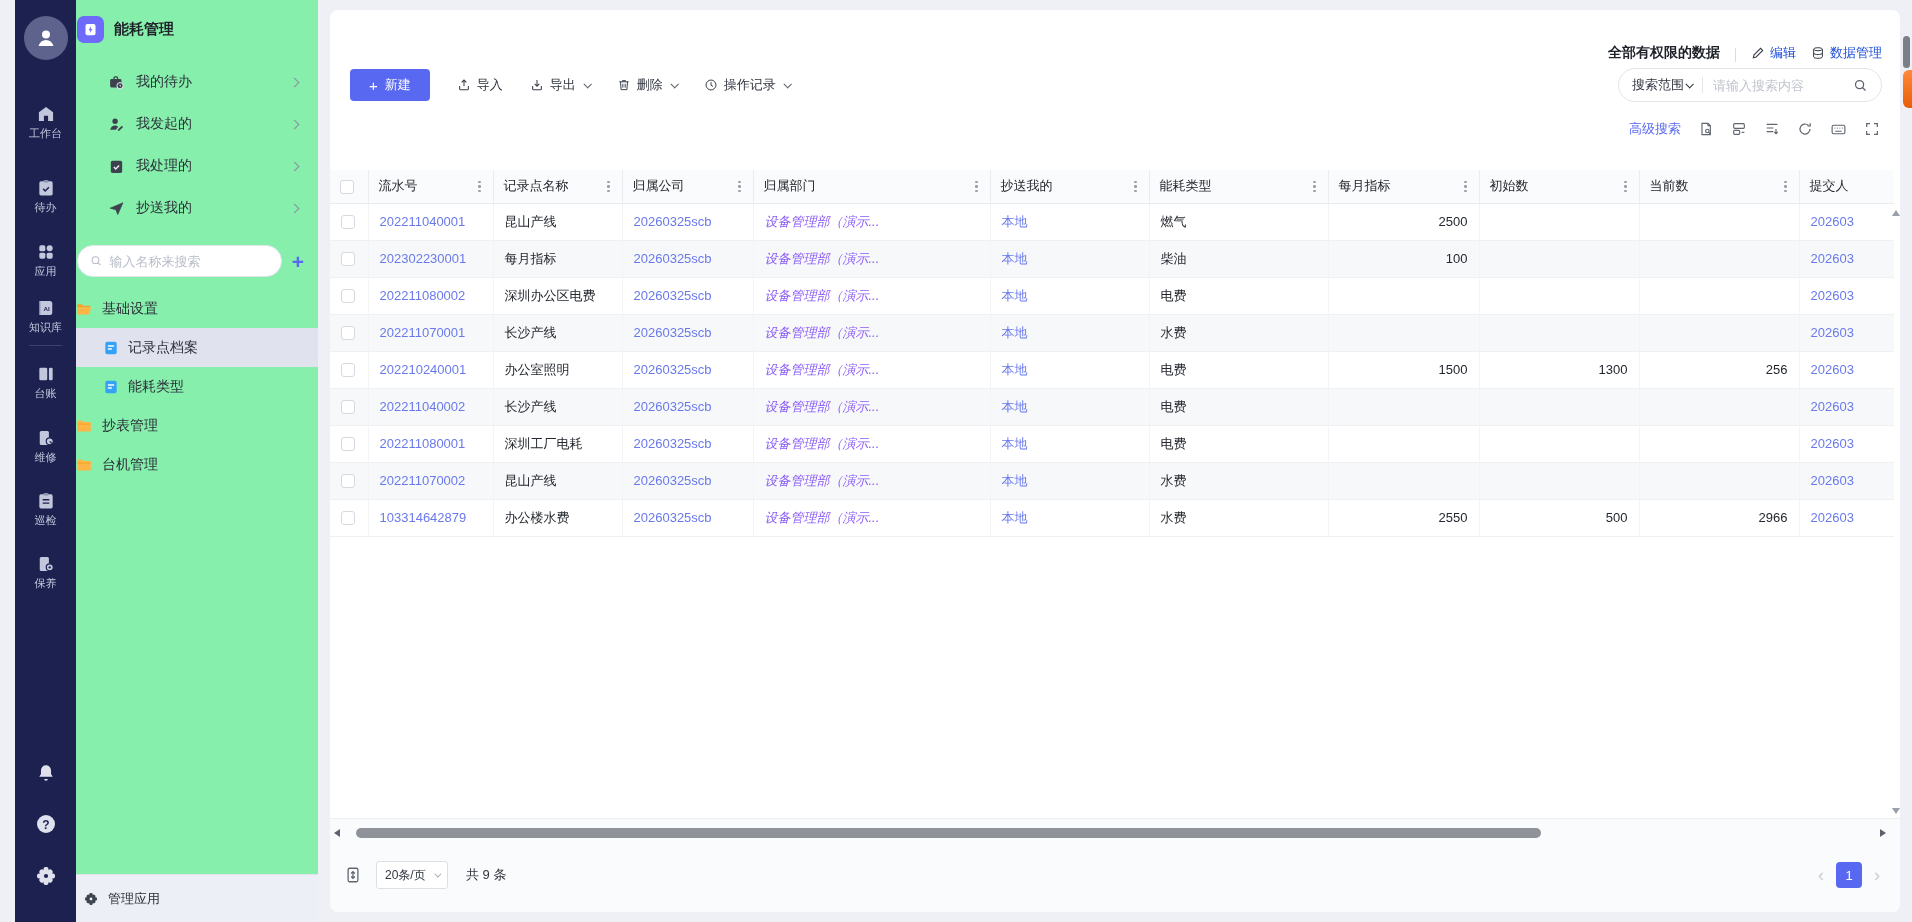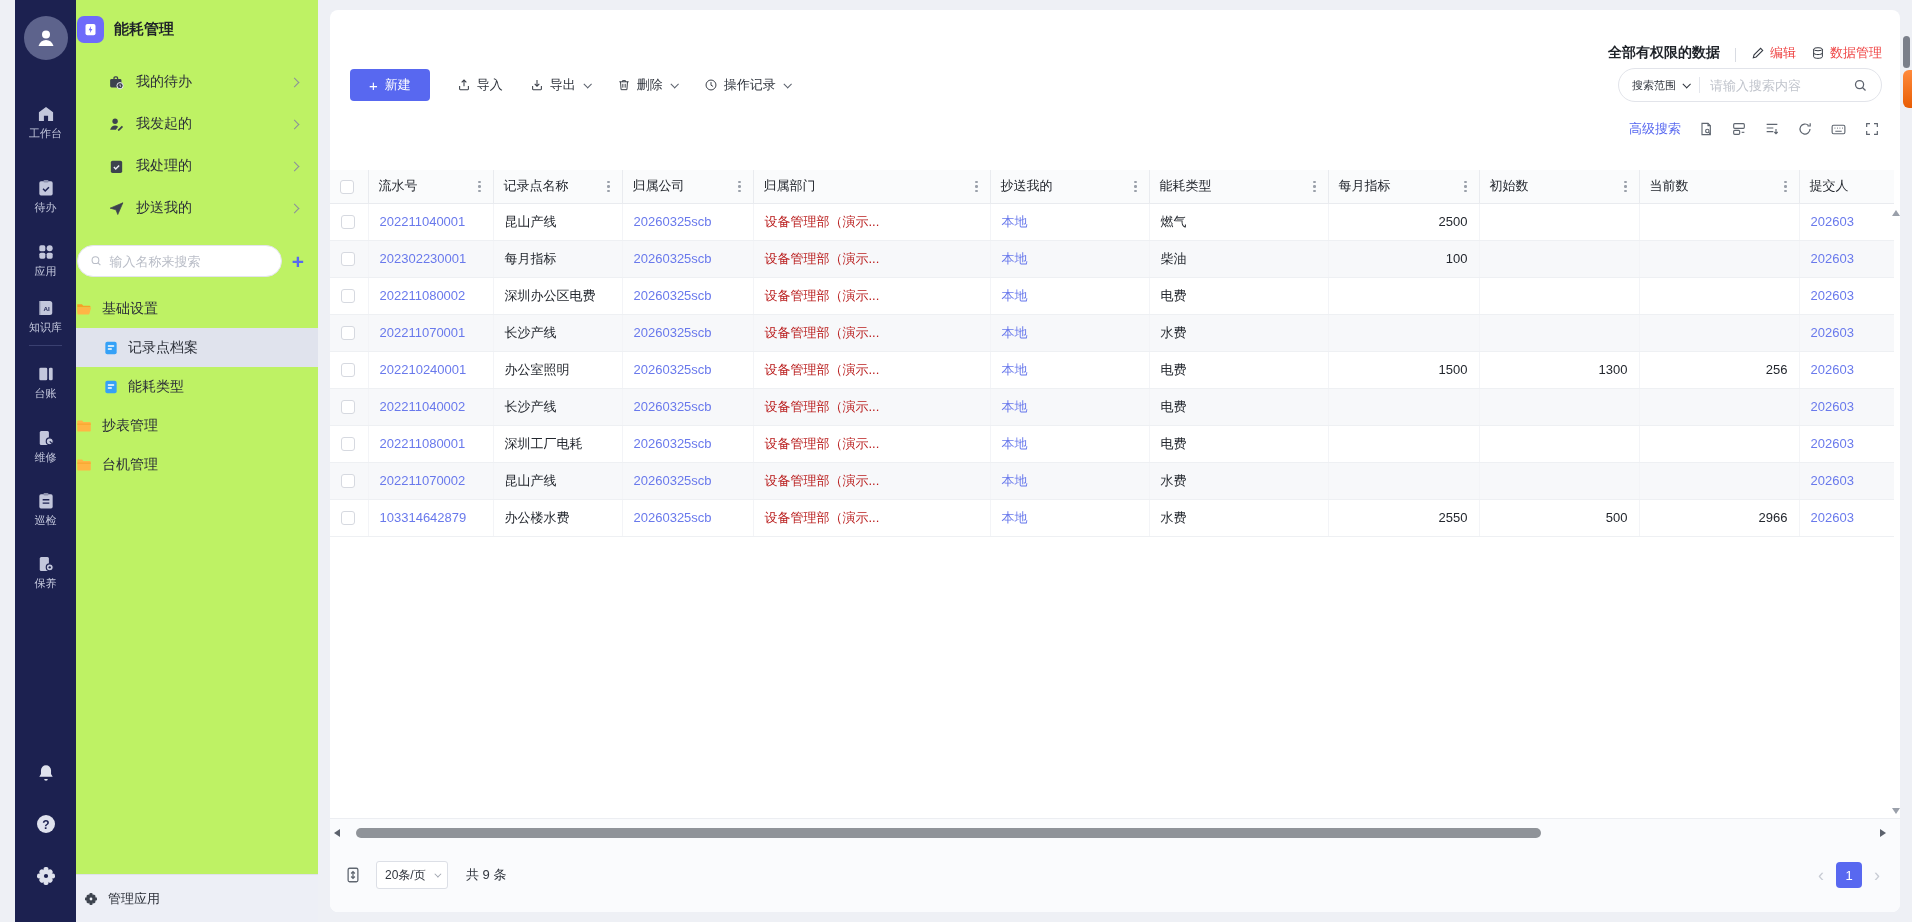--- a/index.html
+++ b/index.html
@@ -9,21 +9,21 @@
   
   .rail { position:absolute; left:15px; top:0; width:61px; height:100%; background:#1c2150; z-index:6; }
   .rail-avatar { position:absolute; left:50%; transform:translateX(-50%); top:16px; width:44px; height:44px; border-radius:50%; background:#5d638c; display:flex; align-items:center; justify-content:center; }
   .rail-item { position:absolute; width:100%; text-align:center; color:#c3c7dc; cursor:default; }
   .rail-item svg { display:block; margin:0 auto 3px; }
   .rail-label { font-size:11px; line-height:12px; color:#c3c7dc; }
   .rail-div { position:absolute; left:14px; right:14px; top:345px; height:1px; background:#3a4070; }
   .rail-bottom { position:absolute; width:100%; text-align:center; }
 
   
-  .sidebar { position:absolute; left:61px; top:0; width:257px; height:100%; background:#bef264; z-index:5; }
+  .sidebar { position:absolute; left:61px; top:0; width:257px; height:100%; background:#86efac; z-index:5; }
   .side-head { display:flex; align-items:center; gap:10px; padding:16px 16px 12px 16px; }
   .app-icon { width:27px; height:27px; border-radius:7px; background:#6e6bfa; display:flex; align-items:center; justify-content:center; flex:none; }
   .side-title { font-size:15px; font-weight:bold; color:#1f2329; }
   .side-menu { padding-top:6px;padding-left:29px; }
   .side-menu-item { display:flex; align-items:center; height:42px; padding:0 20px 0 18px; font-size:14px; color:#2b2f38; cursor:pointer; }
   .side-menu-item .mic { margin-right:11px; display:flex; }
   .side-menu-item .lbl { flex:1; }
   .cv-r { width:7px; height:7px; border-right:1.5px solid #8a8f9b; border-bottom:1.5px solid #8a8f9b; transform:rotate(-45deg); }
   .cv-d { display:inline-block; width:6px; height:6px; border-right:1.4px solid currentColor; border-bottom:1.4px solid currentColor; transform:rotate(45deg) translateY(-1px); margin-left:2px; }
   .side-search { margin:16px 14px 12px 16px; display:flex; align-items:center; gap:10px; }
@@ -34,49 +34,49 @@
   .tree-row { display:flex; align-items:center; height:39px; padding-left:14px; font-size:14px; gap:9px; cursor:pointer; color:#2b2f38; }
   .tree-row.child { padding-left:42px; }
   .tree-row.selected { background:#e0e3ed; }
   .side-footer { position:absolute; bottom:0; left:0; right:0; height:48px; border-top:1px solid #dfe2ea; display:flex; align-items:center; padding-left:22px; gap:9px; font-size:13px; color:#2b2f38; cursor:pointer; background:#edeff6; }
 
   
   .main-card { position:absolute; left:330px; top:10px; width:1570px; height:902px; background:#fff; border-radius:8px; }
   .card-head { position:absolute; top:0; left:0; right:0; height:52px; display:flex; align-items:flex-end; justify-content:flex-end; padding-right:18px; gap:15px; }
   .scope-text { font-weight:bold; font-size:14px; color:#1f2329; }
   .head-sep { width:1px; height:14px; background:#d8dbe2; }
-  .head-btn { display:flex; align-items:center; gap:5px; font-size:13px; color:#ef4444; cursor:pointer; }
+  .head-btn { display:flex; align-items:center; gap:5px; font-size:13px; color:#1d4ed8; cursor:pointer; }
 
   .toolbar { position:absolute; top:58px; left:20px; right:18px; height:34px; display:flex; align-items:center; }
   .btn-primary { background:#5868f0; color:#fff; border:none; border-radius:4px; height:32px; padding:0 19px; display:flex; align-items:center; gap:7px; font-size:13px; cursor:pointer; font-family:inherit; }
   .btn-plus { font-size:15px; line-height:15px; }
   .tool-btn { display:flex; align-items:center; gap:6px; font-size:13px; color:#30353e; margin-left:27px; cursor:pointer; background:none; border:none; font-family:inherit; }
   .tool-btn .cv-d { color:#5c626d; }
   .toolbar-search { margin-left:auto; width:264px; height:34px; border:1px solid #e2e4ea; border-radius:17px; display:flex; align-items:center; padding:0 13px; background:#fff; }
-  .scope-drop { color:#30353e; display:flex; gap:5px; align-items:center; font-size:11px; cursor:pointer; white-space:nowrap; }
+  .scope-drop { color:#30353e; display:flex; align-items:center; font-size:13px; cursor:pointer; white-space:nowrap; }
   .ts-sep { width:1px; height:16px; background:#e4e6ec; margin:0 10px; }
   .toolbar-search input { flex:1; min-width:0; border:none; outline:none; background:transparent; font-size:13px; font-family:inherit; color:#333; }
   .toolbar-search input::placeholder { color:#c0c4cc; }
 
   .subbar { position:absolute; top:103px; left:20px; right:20px; height:32px; display:flex; align-items:center; justify-content:flex-end; gap:17px; }
   .adv-link { color:#5868f0; font-size:13px; cursor:pointer; }
   .sub-ic { display:flex; cursor:pointer; }
 
   
   .table-zone { position:absolute; top:160px; left:0; right:6px; height:404px; overflow:hidden; }
   table { border-collapse:collapse; table-layout:fixed; width:1565px; font-size:13px; }
   thead th { height:33px; background:#fafbfc; font-weight:normal; color:#23272e; border-bottom:1px solid #e9ebef; border-right:1px solid #e9ebef; padding:0 10px; text-align:left; }
   thead th .thx { display:flex; align-items:center; justify-content:space-between; gap:4px; }
   tbody td { height:37px; padding:0 11px; border-bottom:1px solid #eef0f3; border-right:1px solid #f3f4f7; color:#23272e; white-space:nowrap; overflow:hidden; }
   thead th:last-child, tbody td:last-child { border-right:none; }
   tbody tr:nth-child(even) td { background:#f7f8fa; }
   td.num, th.num .thx { text-align:right; }
   td.num { text-align:right; }
   .lnk { color:#6979ec; cursor:pointer; }
-  .lnk2 { color:#b91c1c; cursor:pointer; }
+  .lnk2 { color:#8b5cf6; cursor:pointer;font-style:italic; }
   .cb { display:inline-block; width:14px; height:14px; border:1px solid #d6d9e0; border-radius:3px; background:#fff; vertical-align:middle; cursor:pointer; }
   .vdots { display:inline-flex; flex-direction:column; gap:2px; cursor:pointer; padding:2px; }
   .vdots i { width:2.5px; height:2.5px; border-radius:50%; background:#9aa0aa; }
   .vscroll-up, .vscroll-dn { position:absolute; right:0px; width:0; height:0; border-left:4px solid transparent; border-right:4px solid transparent; }
   .vscroll-up { top:200px; border-bottom:6px solid #9aa0aa; }
   .vscroll-dn { top:798px; border-top:6px solid #9aa0aa; }
 
   
   .card-bottom { position:absolute; left:0; right:0; top:808px; bottom:0; background:#fafbfd; border-top:1px solid #eceef2; border-radius:0 0 8px 8px; }
   .hscroll { position:absolute; left:4px; right:14px; top:8px; height:12px; display:flex; align-items:center; }

